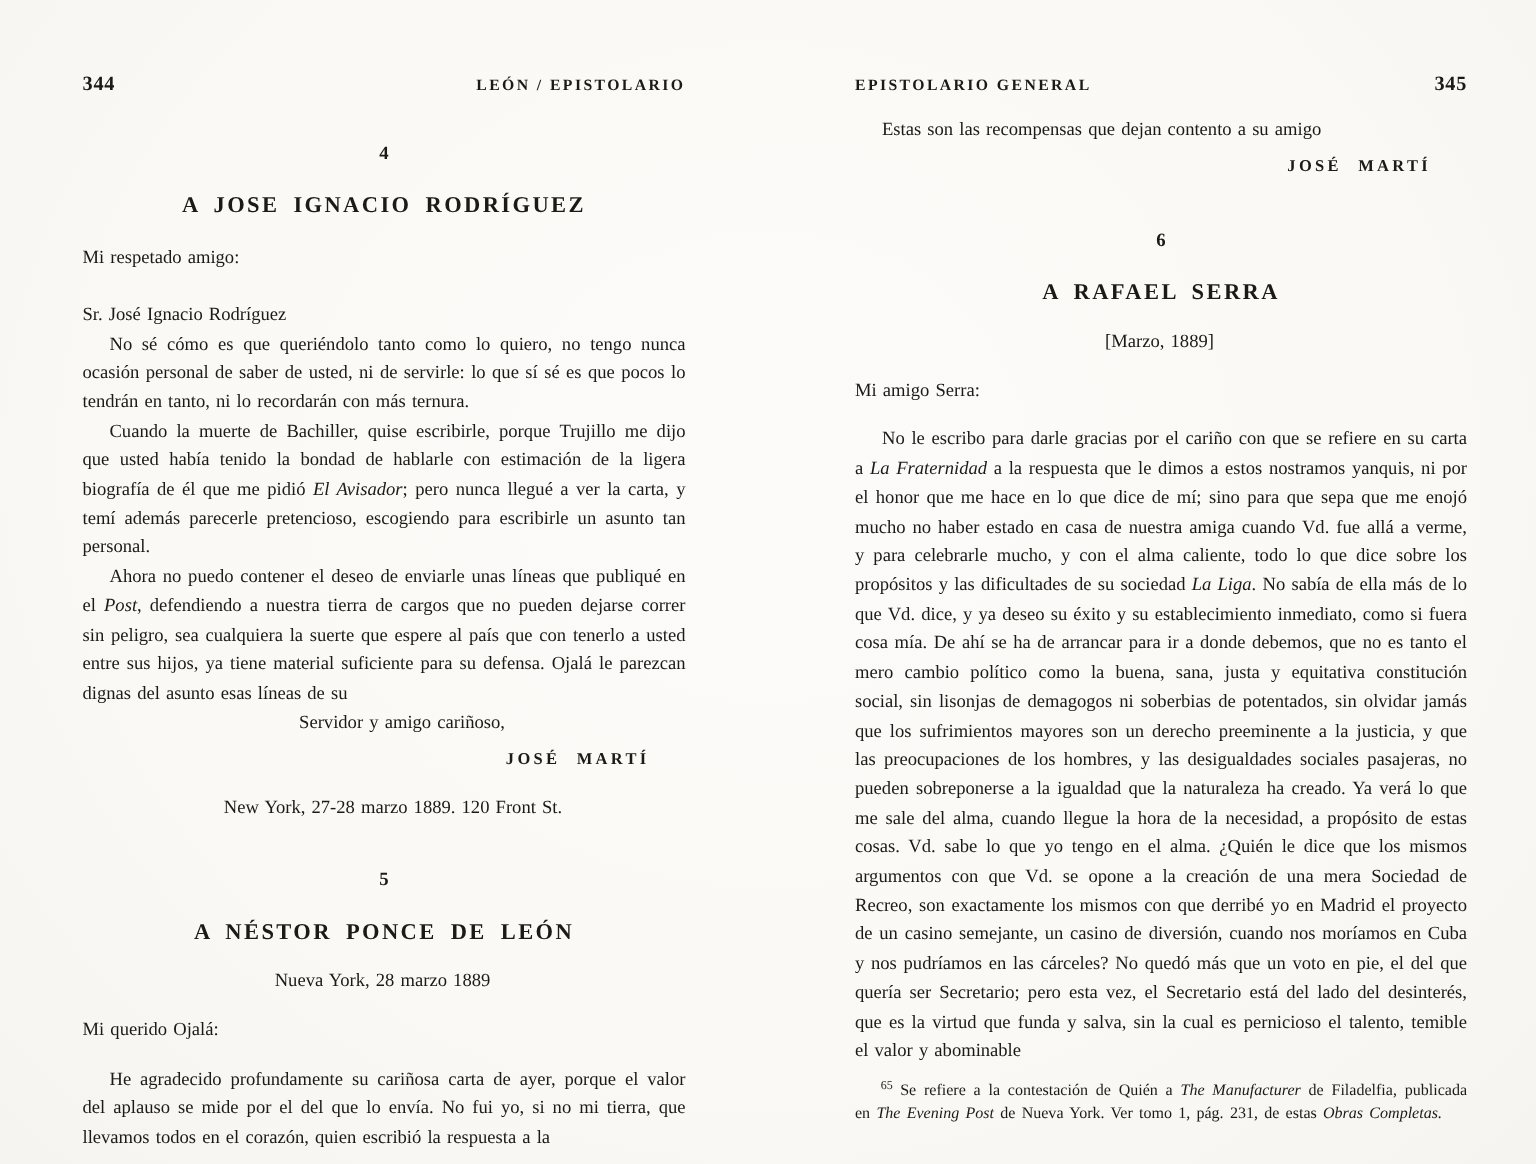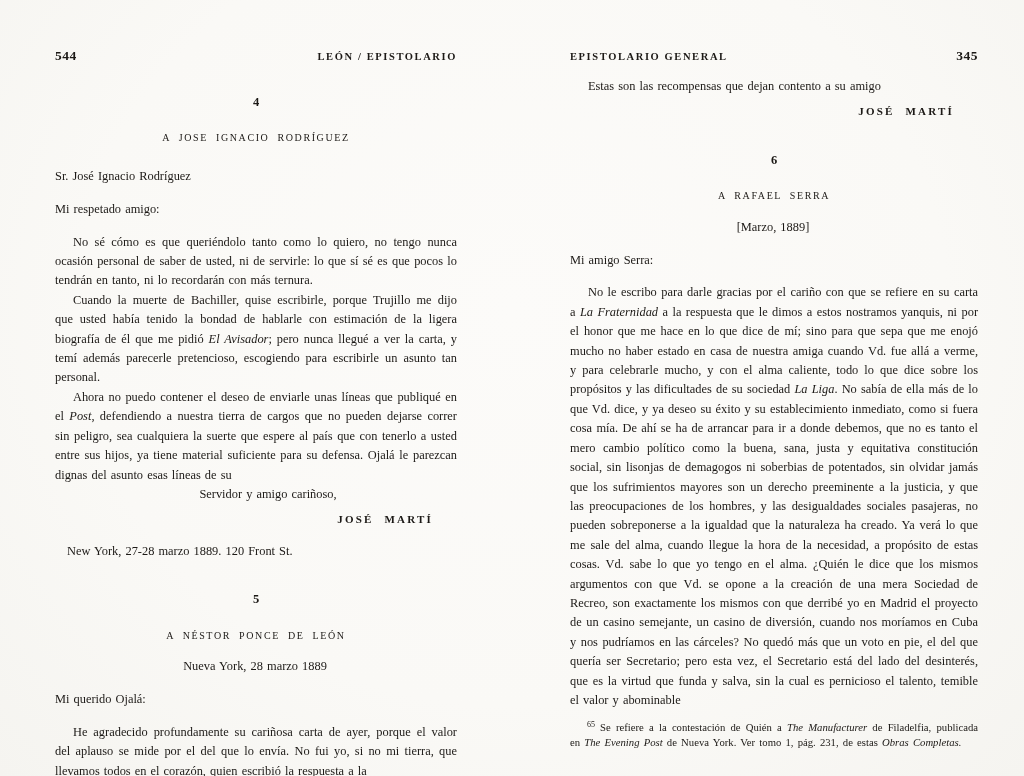--- a/index.html
+++ b/index.html
@@ -50,22 +50,22 @@
   .block { margin: 0; }
 
   .section-number {
     text-align: center;
     font-weight: bold;
     font-size: 12.5px;
     margin-top: 29px;
   }
   .letter-title {
     text-align: center;
-    font-weight: normal;
-    font-size: 10px;
+    font-weight: bold;
+    font-size: 15px;
     letter-spacing: 1.6px;
     word-spacing: 4px;
     margin-top: 16px;
   }
   .address {
     text-align: left;
     margin-top: 19px;
   }
   .salutation {
     text-align: left;
@@ -86,21 +86,21 @@
     text-align: right;
     padding-right: 24px;
     font-weight: bold;
     font-size: 11px;
     letter-spacing: 2.2px;
     word-spacing: 6px;
     margin-top: 6px;
   }
   .dateline-left {
     padding-left: 12px;
-    text-align: left;
+    text-align: center;
     margin-top: 12px;
   }
   .dateline-right {
     text-align: center;
     padding-right: 2px;
     margin-top: 12px;
   }
   .footnote {
     margin-top: 10px;
     font-size: 10.7px;
@@ -114,28 +114,28 @@
     vertical-align: super;
   }
   .footnote sup { padding-right: 5px; }
   i { font-style: italic; }
 </style>
 </head>
 <body>
 
 <div class="page left">
   <div class="pagehead">
-    <span class="folio">544</span>
+    <span class="folio">344</span>
     <span class="running">LEÓN / EPISTOLARIO</span>
   </div>
   <div class="pagebody">
       <div class="block section-number">4</div>
       <div class="block letter-title">A JOSE IGNACIO RODRÍGUEZ</div>
+      <div class="block salutation">Mi respetado amigo:</div>
       <div class="block address">Sr. José Ignacio Rodríguez</div>
-      <div class="block salutation">Mi respetado amigo:</div>
       <div class="block para"><span>No sé cómo es que queriéndolo tanto como lo quiero, no tengo nunca ocasión personal de saber de usted, ni de servirle: lo que sí sé es que pocos lo tendrán en tanto, ni lo recordarán con más ternura.</span></div>
       <div class="block para"><span>Cuando la muerte de Bachiller, quise escribirle, porque Trujillo me dijo que usted había tenido la bondad de hablarle con estimación de la ligera biografía de él que me pidió </span><i>El Avisador</i><span>; pero nunca llegué a ver la carta, y temí además parecerle pretencioso, escogiendo para escribirle un asunto tan personal.</span></div>
       <div class="block para"><span>Ahora no puedo contener el deseo de enviarle unas líneas que publiqué en el </span><i>Post</i><span>, defendiendo a nuestra tierra de cargos que no pueden dejarse correr sin peligro, sea cualquiera la suerte que espere al país que con tenerlo a usted entre sus hijos, ya tiene material suficiente para su defensa. Ojalá le parezcan dignas del asunto esas líneas de su</span></div>
       <div class="block closing">Servidor y amigo cariñoso,</div>
       <div class="block signature">JOSÉ MARTÍ</div>
       <div class="block dateline-left">New York, 27-28 marzo 1889.  120 Front St.</div>
       <div class="block section-number">5</div>
       <div class="block letter-title">A NÉSTOR PONCE DE LEÓN</div>
       <div class="block dateline-right">Nueva York, 28 marzo 1889</div>
       <div class="block salutation">Mi querido Ojalá:</div>

